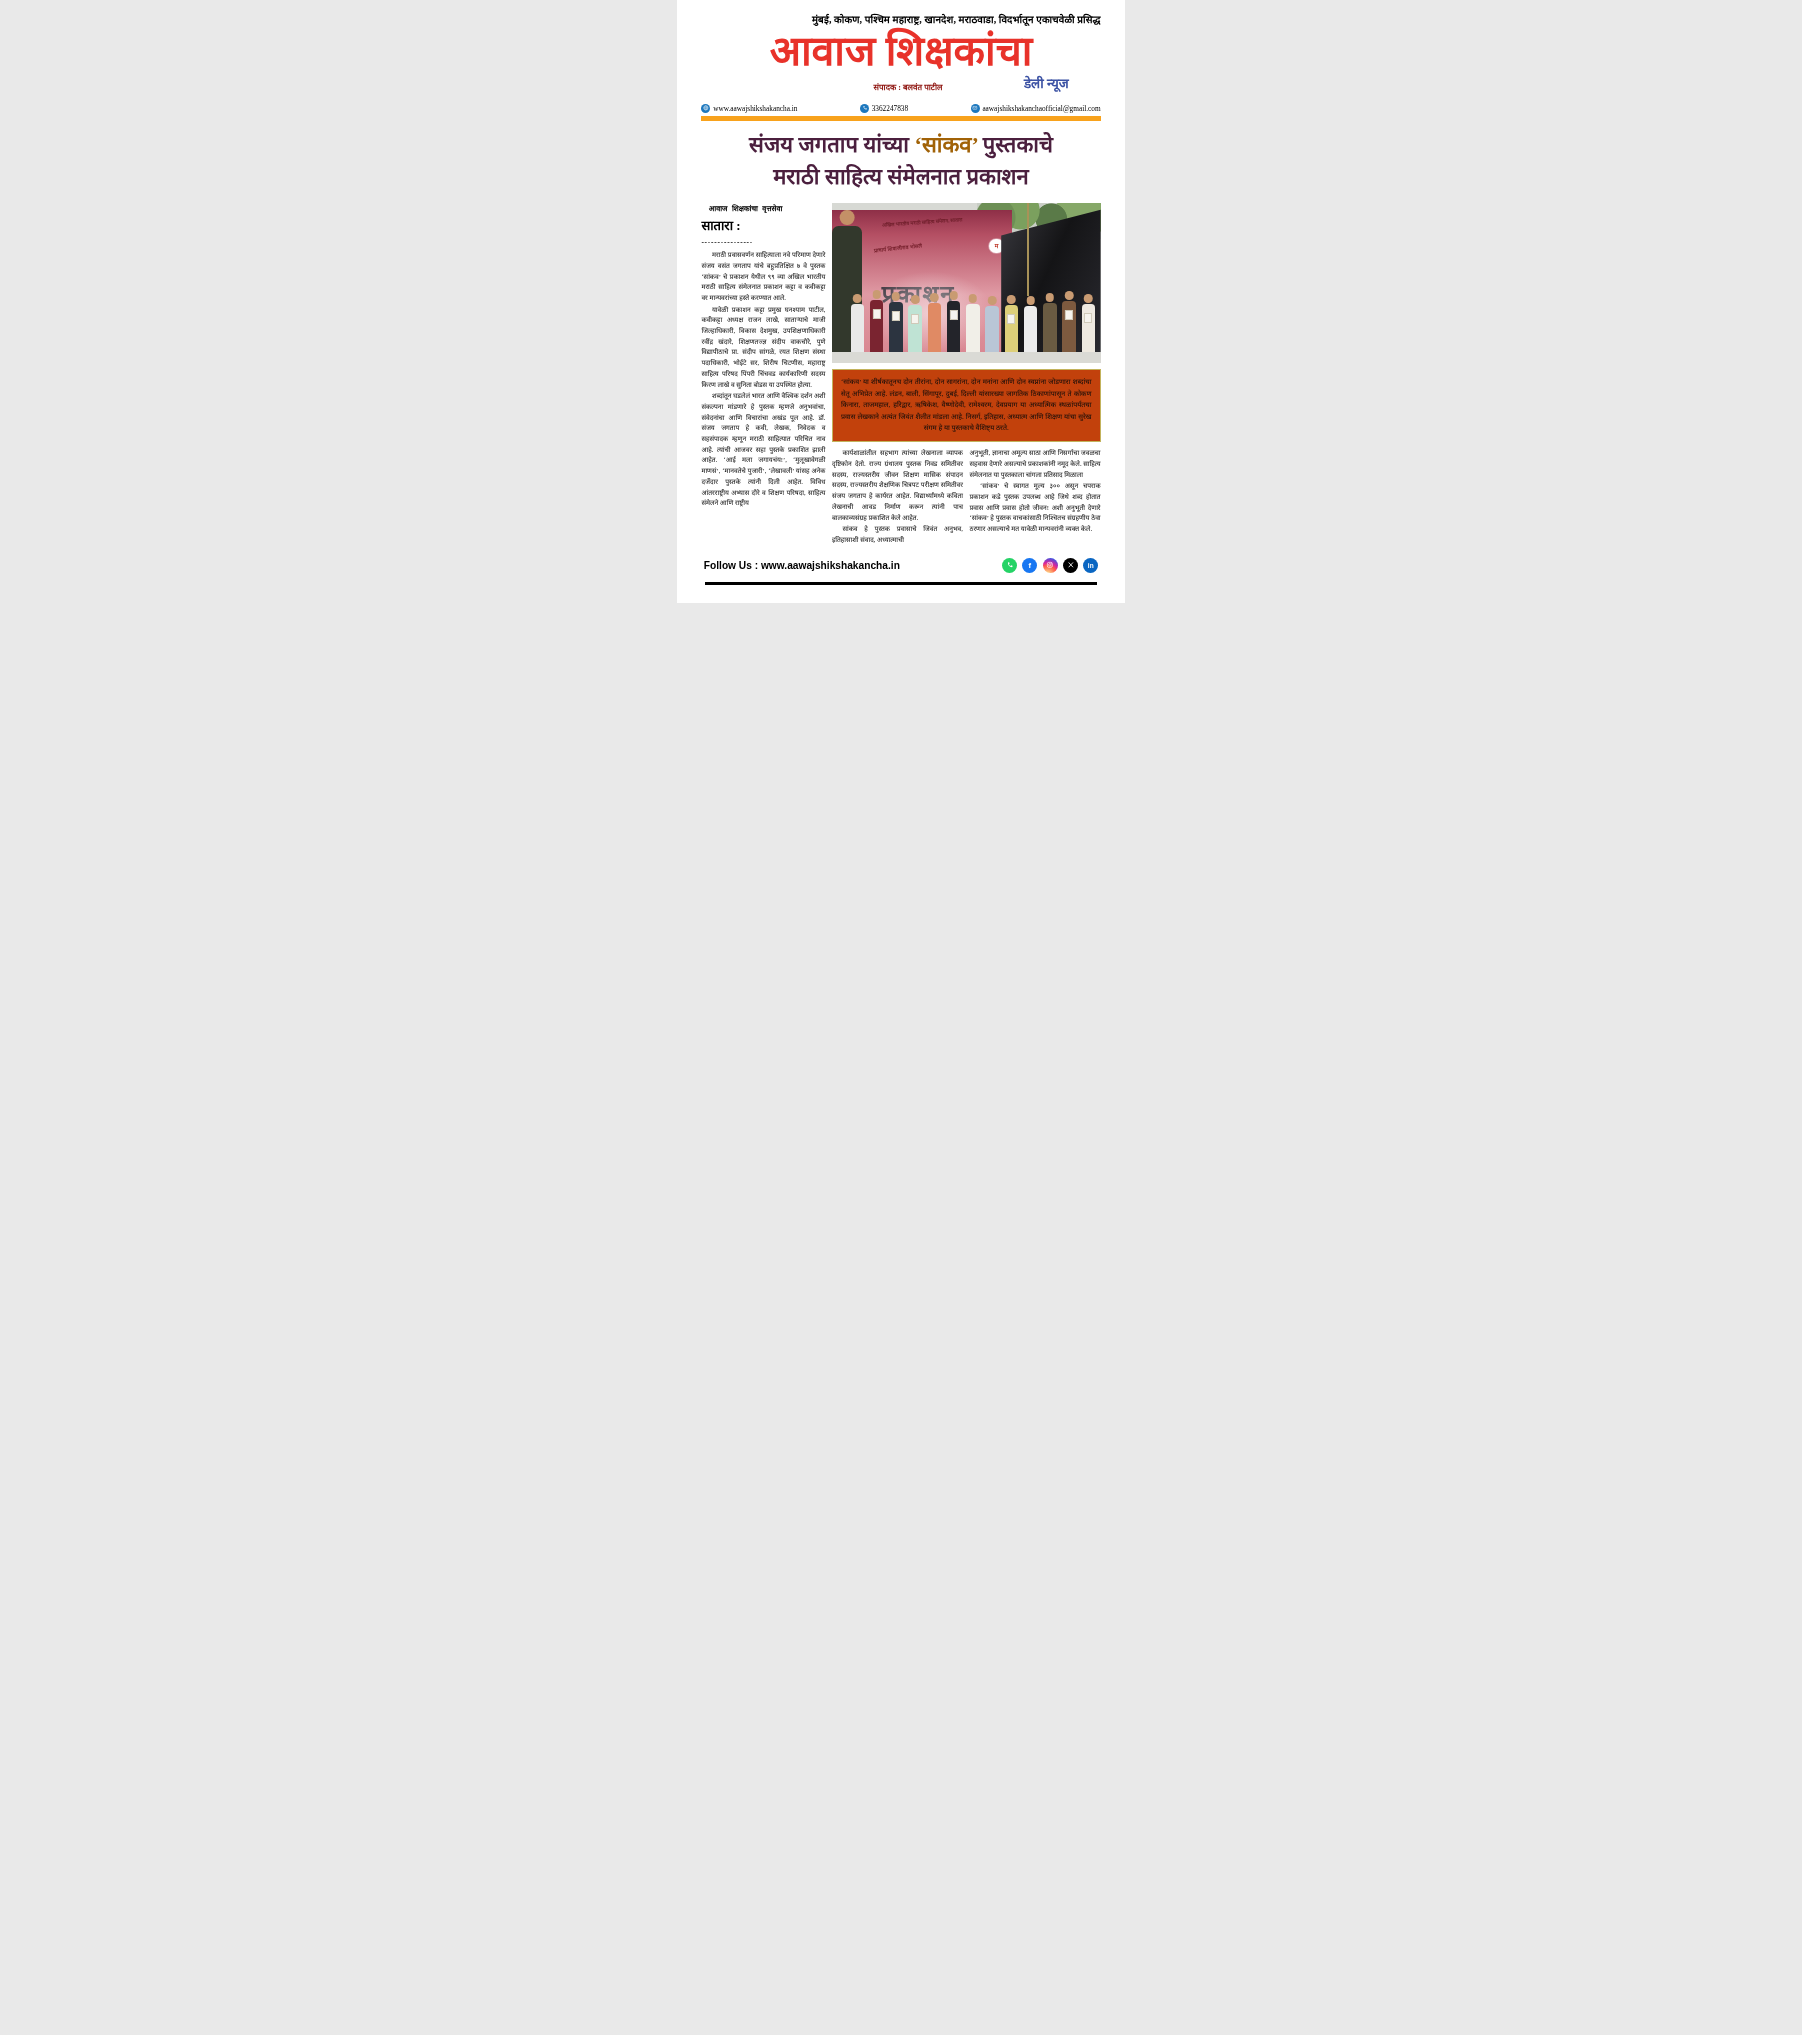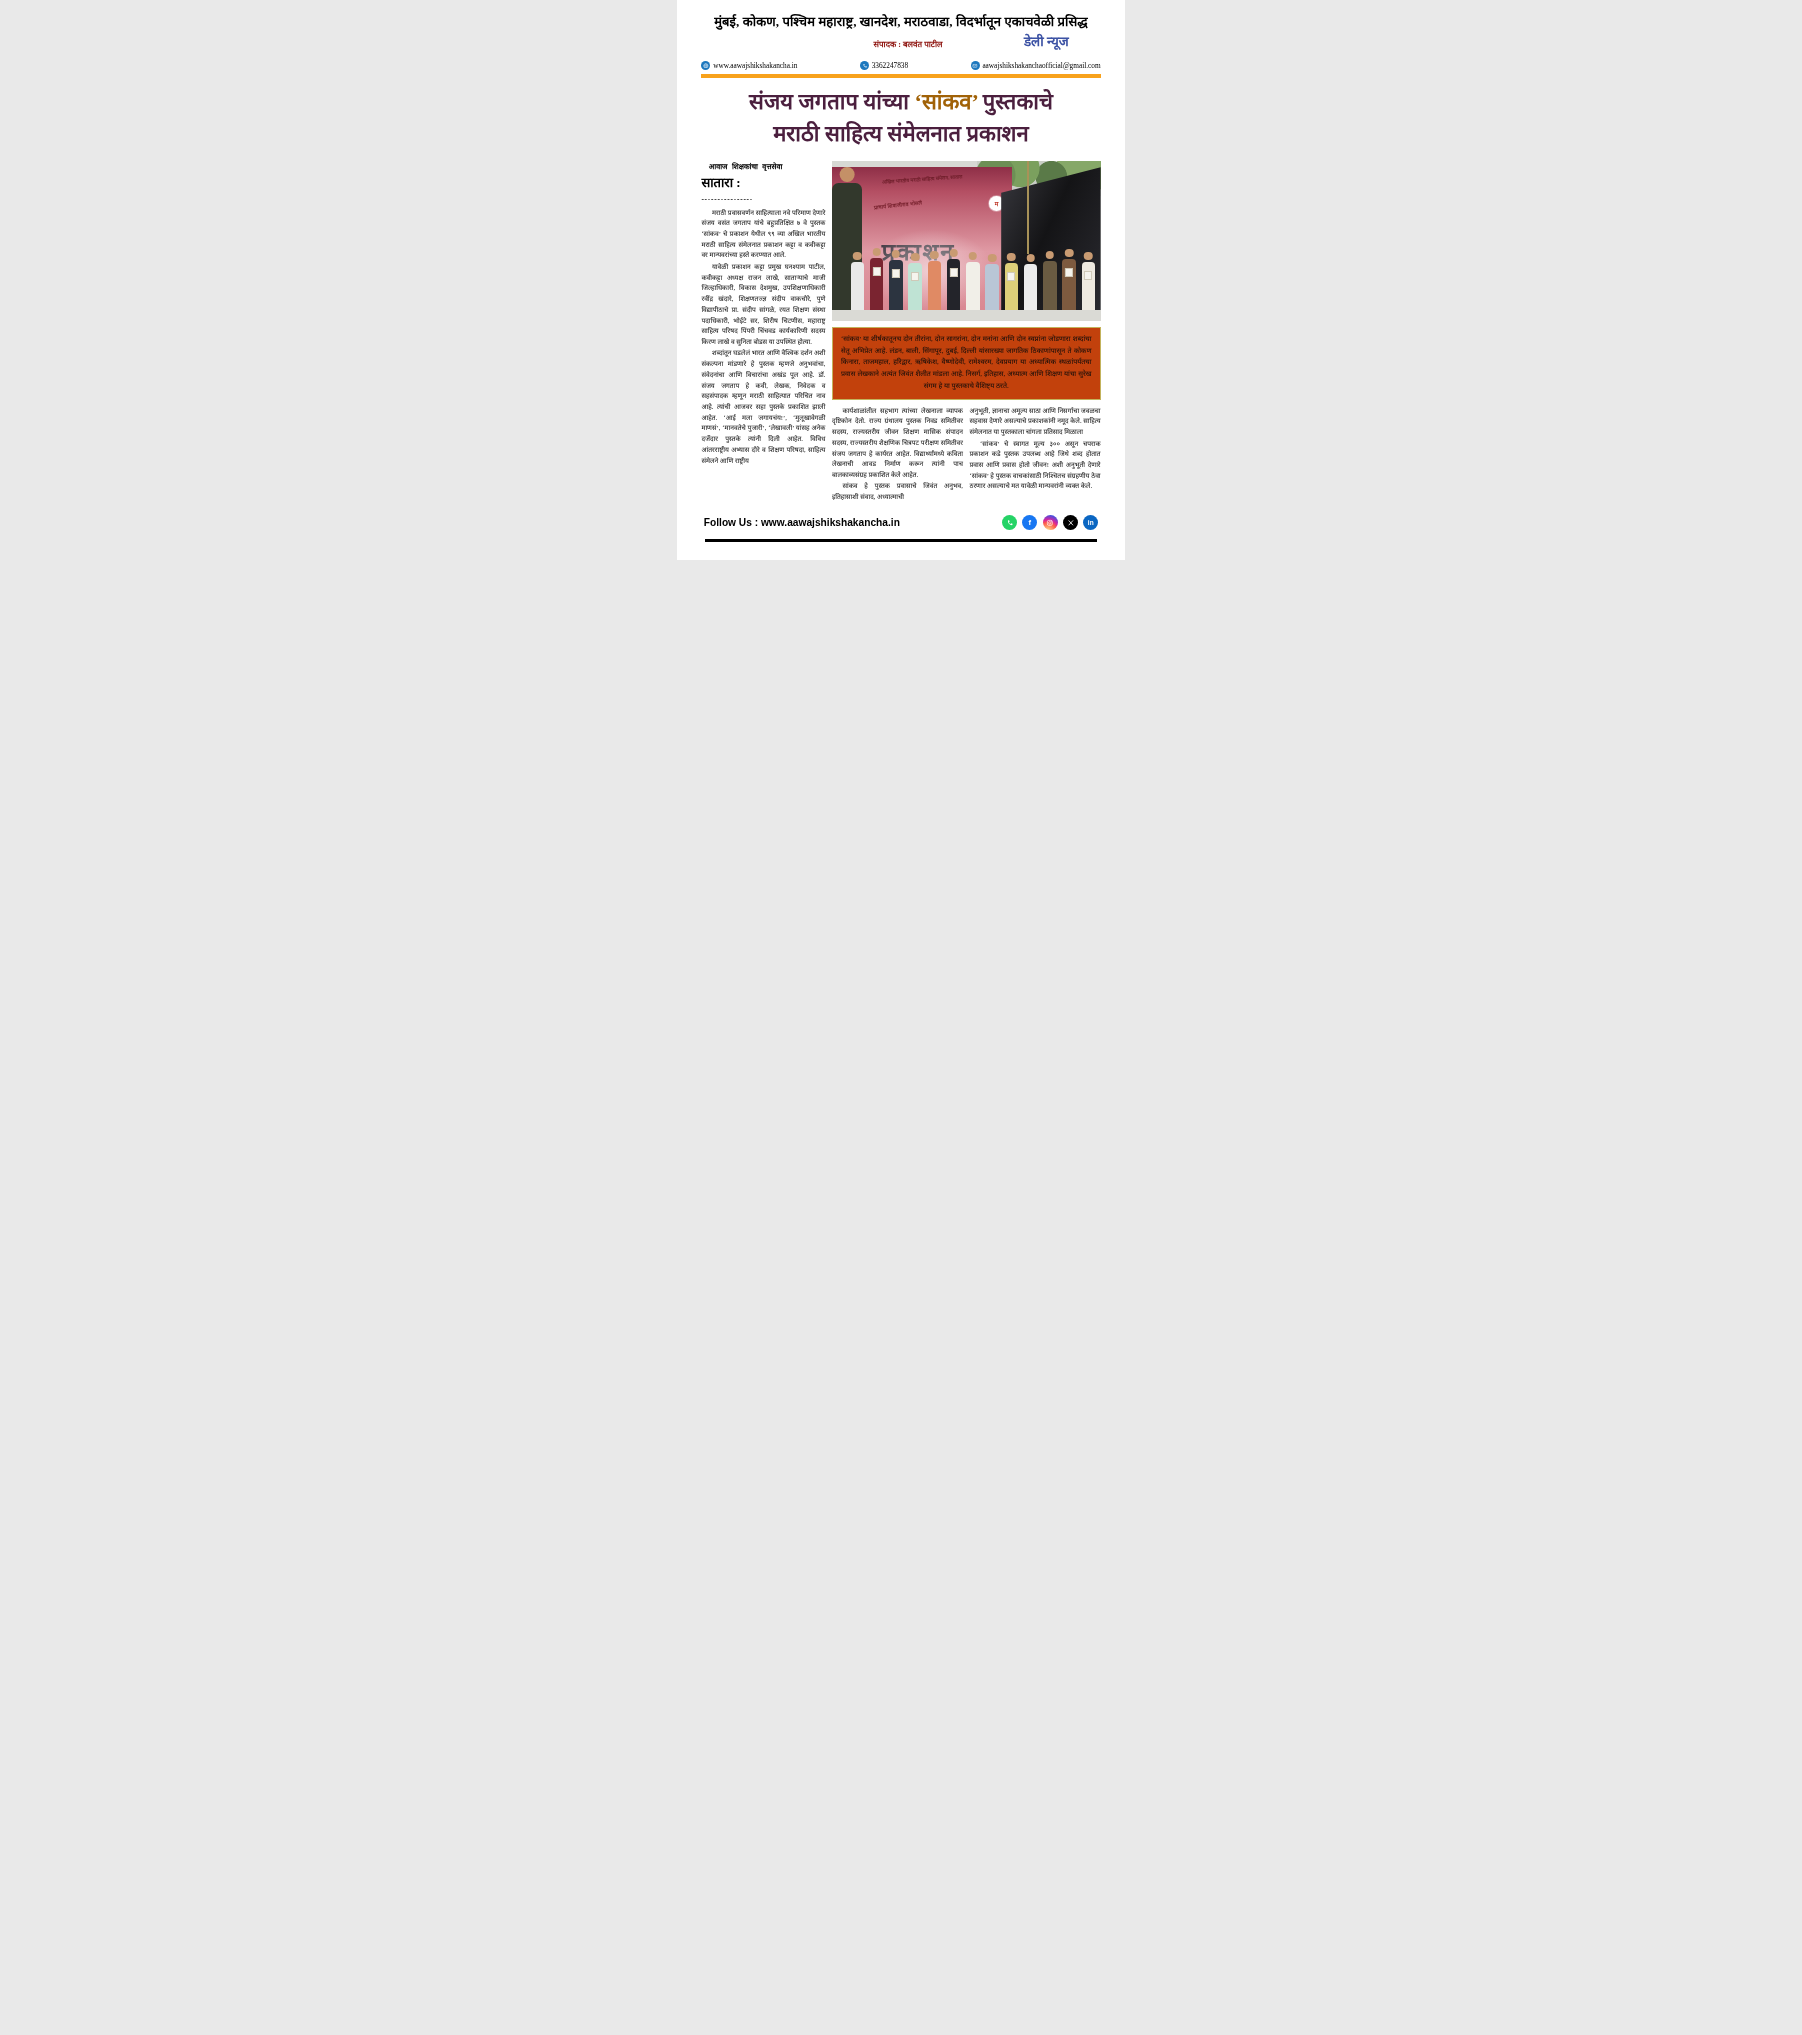--- a/index.html
+++ b/index.html
@@ -2,21 +2,21 @@
 <html style="font-size:6.5px"><head>
 <meta charset="utf-8">
 <title>आवाज शिक्षकांचा</title>
 <style>
   * { margin:0; padding:0; box-sizing:border-box; }
   html,body { background:#e9e9e9; }
   body { font-family:"Liberation Serif", serif; }
   .page { width:448px; margin:0 auto; background:#fff; padding:12.2px 24.4px 0; }
 
   
-  .tagline { text-align:center; font-weight:bold; font-size:13px; color:#000; letter-spacing:0.1px; }
+  .tagline { text-align:right; font-weight:bold; font-size:10px; color:#000; letter-spacing:0.1px; }
   .masthead-title { text-align:center; color:#e8322a; font-weight:bold; font-size:41px; line-height:1.08; margin-top:2.4px; }
   .masthead-sub { position:relative; height:26px; margin-top:0.8px; }
   .editor-line { position:absolute; left:14px; right:0; top:7.3px; text-align:center; color:#8f1611; font-weight:bold; font-size:8.1px; }
   .edition { position:absolute; right:32px; top:0.8px; color:#3c52a4; font-weight:bold; font-size:13.4px; }
 
   .contact-row { display:flex; justify-content:space-between; align-items:center; margin-top:4.1px; font-size:7.3px; }
   .contact-item { display:flex; align-items:center; gap:2.8px; color:#000; }
   .cicon { width:9px; height:9px; border-radius:50%; background:#1d78be; display:inline-flex; align-items:center; justify-content:center; flex:0 0 auto; }
   .cicon svg { width:5.7px; height:5.7px; }
   .orange-bar { height:4.5px; background:#f8a21c; margin-top:3.7px; }
@@ -91,20 +91,21 @@
   .linkedin { background:#0a66c2; font-size:6.5px; }
   .bottom-rule { height:3.3px; background:#000; margin:9px 3.3px 0; }
   .bottom-space { height:18px; }
 </style>
 </head>
 <body>
 
 <div class="page">
 
   <div class="tagline">मुंबई, कोकण, पश्चिम महाराष्ट्र, खानदेश, मराठवाडा, विदर्भातून एकाचवेळी प्रसिद्ध</div>
+  <div class="masthead-title">आवाज शिक्षकांचा</div>
   <div class="masthead-sub">
     <div class="editor-line">संपादक : बलवंत पाटील</div>
     <div class="edition">डेली न्यूज</div>
   </div>
 
   <div class="contact-row">
     <span class="contact-item">
       <span class="cicon">
         <svg viewBox="0 0 16 16">
             <circle cx="8" cy="8" r="6" fill="none" stroke="#fff" stroke-width="1.4"></circle>

